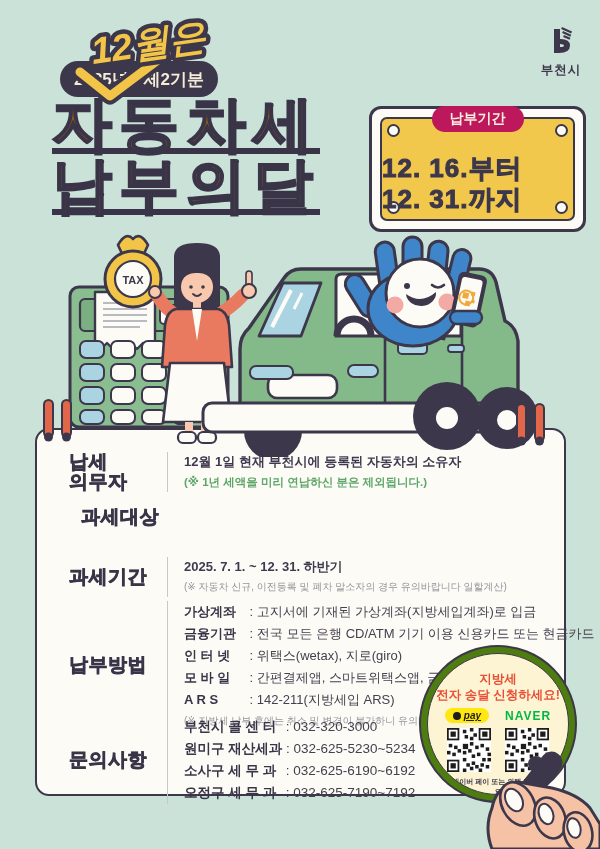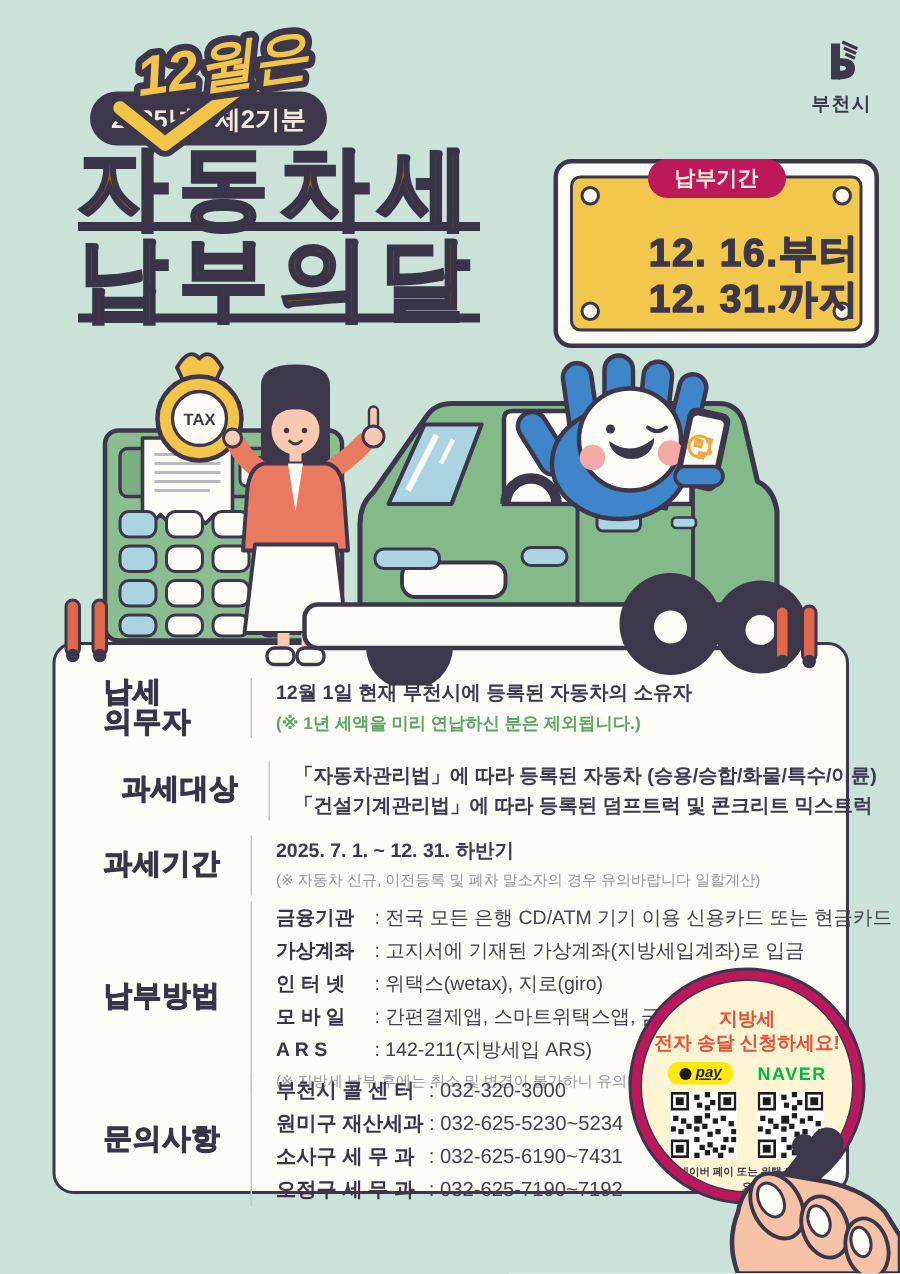--- a/index.html
+++ b/index.html
@@ -22,21 +22,21 @@
   .title{position:absolute;left:52px;top:94px;font-size:60px;line-height:61px;font-weight:900;
     color:#a16207;letter-spacing:7px;text-decoration:underline;-webkit-text-stroke:2.2px #3a3448;}
 
   
   .plate{position:absolute;left:369px;top:106px;width:217px;height:126px;background:#fdfbf6;
     border:3px solid #3d374b;border-radius:12px;box-sizing:border-box;z-index:3;}
   .plate-inner{position:absolute;left:8px;right:8px;top:8px;bottom:8px;background:#f1c84c;
     border:2.5px solid #3d374b;border-radius:7px;}
   .plate-pill{position:absolute;left:50%;transform:translateX(-50%);top:-3px;background:#be185d;
     border-radius:15px;padding:4px 18px;color:#f8efdd;font-size:14px;font-weight:800;white-space:nowrap;}
-  .plate-dates{position:absolute;left:0;right:0;top:34px;text-align:right;font-size:26px;
+  .plate-dates{position:absolute;left:0;right:0;top:34px;text-align:left;font-size:26px;
     font-weight:900;color:#3d374b;line-height:31px;letter-spacing:1px;-webkit-text-stroke:1px #3d374b;}
   .bolt{position:absolute;width:9px;height:9px;border-radius:50%;background:#fdfbf6;border:2px solid #3d374b;}
 
   
   .paper{position:absolute;left:35px;top:428px;width:531px;height:368px;background:#fdfbf6;
     border:2.5px solid #3d374b;border-radius:14px;box-sizing:border-box;z-index:1;}
   .row{position:absolute;left:32px;display:flex;align-items:center;}
   .row .lbl{width:98px;flex:0 0 98px;font-size:19px;line-height:20px;font-weight:900;color:#3a3448;
     letter-spacing:0.5px;-webkit-text-stroke:0.7px #3a3448;}
   .row .content{border-left:1.5px solid #c6c8ce;padding-left:16px;min-height:40px;}
@@ -45,21 +45,21 @@
   .gray-note{font-size:10px;font-weight:500;color:#94949c;margin-top:3px;white-space:nowrap;}
   .kv{font-size:13px;line-height:22px;white-space:nowrap;color:#45404f;}
   .kv .k{font-weight:800;color:#3a3448;display:inline-block;}
   .pay .k{min-width:62px;}
   .contact .kv{font-size:13.5px;}
   .contact .k{min-width:98px;}
   .sep{white-space:pre;color:#45404f;}
 
   
   .mag{position:absolute;left:419px;top:645px;width:158px;height:158px;border-radius:50%;
-    background:#be185d;border:2.5px solid #3d374b;box-sizing:border-box;z-index:4;}
+    background:#4d7c0f;border:2.5px solid #3d374b;box-sizing:border-box;z-index:4;}
   .mag-inner{position:absolute;left:6px;right:6px;top:6px;bottom:6px;border-radius:50%;
     background:#fcf4d3;border:1.5px solid #3d374b;text-align:center;overflow:hidden;}
   .mag-title{margin-top:17px;font-size:12.5px;line-height:16px;font-weight:800;color:#e94f35;}
   .logos{display:flex;justify-content:center;align-items:center;gap:16px;margin-top:5px;}
   .kakao{display:inline-flex;align-items:center;gap:3px;background:#ffe812;border-radius:9px;
     padding:2px 8px;font-size:10px;font-weight:800;color:#1d1d1b;font-style:italic;text-decoration:underline;}
   .kakao .dot{width:8px;height:8px;border-radius:50%;background:#1d1d1b;display:inline-block;}
   .naver{font-size:12px;font-weight:900;color:#00b843;letter-spacing:1px;}
   .qrs{display:flex;justify-content:center;gap:14px;margin-top:5px;}
   .qr{width:44px;height:44px;background:#fff;}
@@ -121,52 +121,48 @@
       <div class="lbl pre">납세
 의무자</div>
       <div class="content">
         <div class="main-line">12월 1일 현재 부천시에 등록된 자동차의 소유자</div>
         <div class="green-note">(※ 1년 세액을 미리 연납하신 분은 제외됩니다.)</div>
       </div>
     </div>
 
     <div class="row" style="top:77px;margin-left:12px;">
       <div class="lbl">과세대상</div>
-      <div class="content">
-        <div class="main-line">「자동차관리법」에 따라 등록된 자동차 (승용/승합/화물/특수/이륜)</div>
-        <div class="main-line">「건설기계관리법」에 따라 등록된 덤프트럭 및 콘크리트 믹스트럭</div>
-      </div>
     </div>
 
     <div class="row" style="top:127px;">
       <div class="lbl">과세기간</div>
       <div class="content">
         <div class="main-line">2025. 7. 1. ~ 12. 31. 하반기</div>
         <div class="gray-note">(※ 자동차 신규, 이전등록 및 폐차 말소자의 경우 유의바랍니다 일할계산)</div>
       </div>
     </div>
 
     <div class="row pay" style="top:171px;">
       <div class="lbl">납부방법</div>
       <div class="content">
+        <div class="kv"><span class="k">가상계좌</span><span class="sep"> : </span><span>고지서에 기재된 가상계좌(지방세입계좌)로 입금</span></div>
         <div class="kv"><span class="k">금융기관</span><span class="sep"> : </span><span>전국 모든 은행 CD/ATM 기기 이용 신용카드 또는 현금카드</span></div>
-        <div class="kv"><span class="k">가상계좌</span><span class="sep"> : </span><span>고지서에 기재된 가상계좌(지방세입계좌)로 입금</span></div>
         <div class="kv"><span class="k">인 터 넷</span><span class="sep"> : </span><span>위택스(wetax), 지로(giro)</span></div>
         <div class="kv"><span class="k">모 바 일</span><span class="sep"> : </span><span>간편결제앱, 스마트위택스앱, 금융기관앱</span></div>
         <div class="kv"><span class="k">A R S</span><span class="sep"> : </span><span>142-211(지방세입 ARS)</span></div>
         <div class="gray-note">(※ 지방세 납부 후에는 취소 및 변경이 불가하니 유의바랍니다.)</div>
       </div>
     </div>
 
     <div class="row contact" style="top:286px;">
       <div class="lbl">문의사항</div>
       <div class="content">
         <div class="kv"><span class="k">부천시 콜 센 터</span><span class="sep"> : </span><span>032-320-3000</span></div>
         <div class="kv"><span class="k">원미구 재산세과</span><span class="sep"> : </span><span>032-625-5230~5234</span></div>
-        <div class="kv"><span class="k">소사구 세 무 과</span><span class="sep"> : </span><span>032-625-6190~7431</span></div>
+        <div class="kv"><span class="k">소사구 세 무 과</span><span class="sep"> : </span><span>032-625-6190~6192</span></div>
         <div class="kv"><span class="k">오정구 세 무 과</span><span class="sep"> : </span><span>032-625-7190~7192</span></div>
       </div>
     </div>
   </div>
 
   <svg class="illu" width="600" height="242" viewBox="0 0 600 242">
     <defs>
       <symbol id="qr" viewBox="0 0 25 25">
         <rect width="25" height="25" fill="#fff"></rect>
         <g fill="#1c1c1c">

